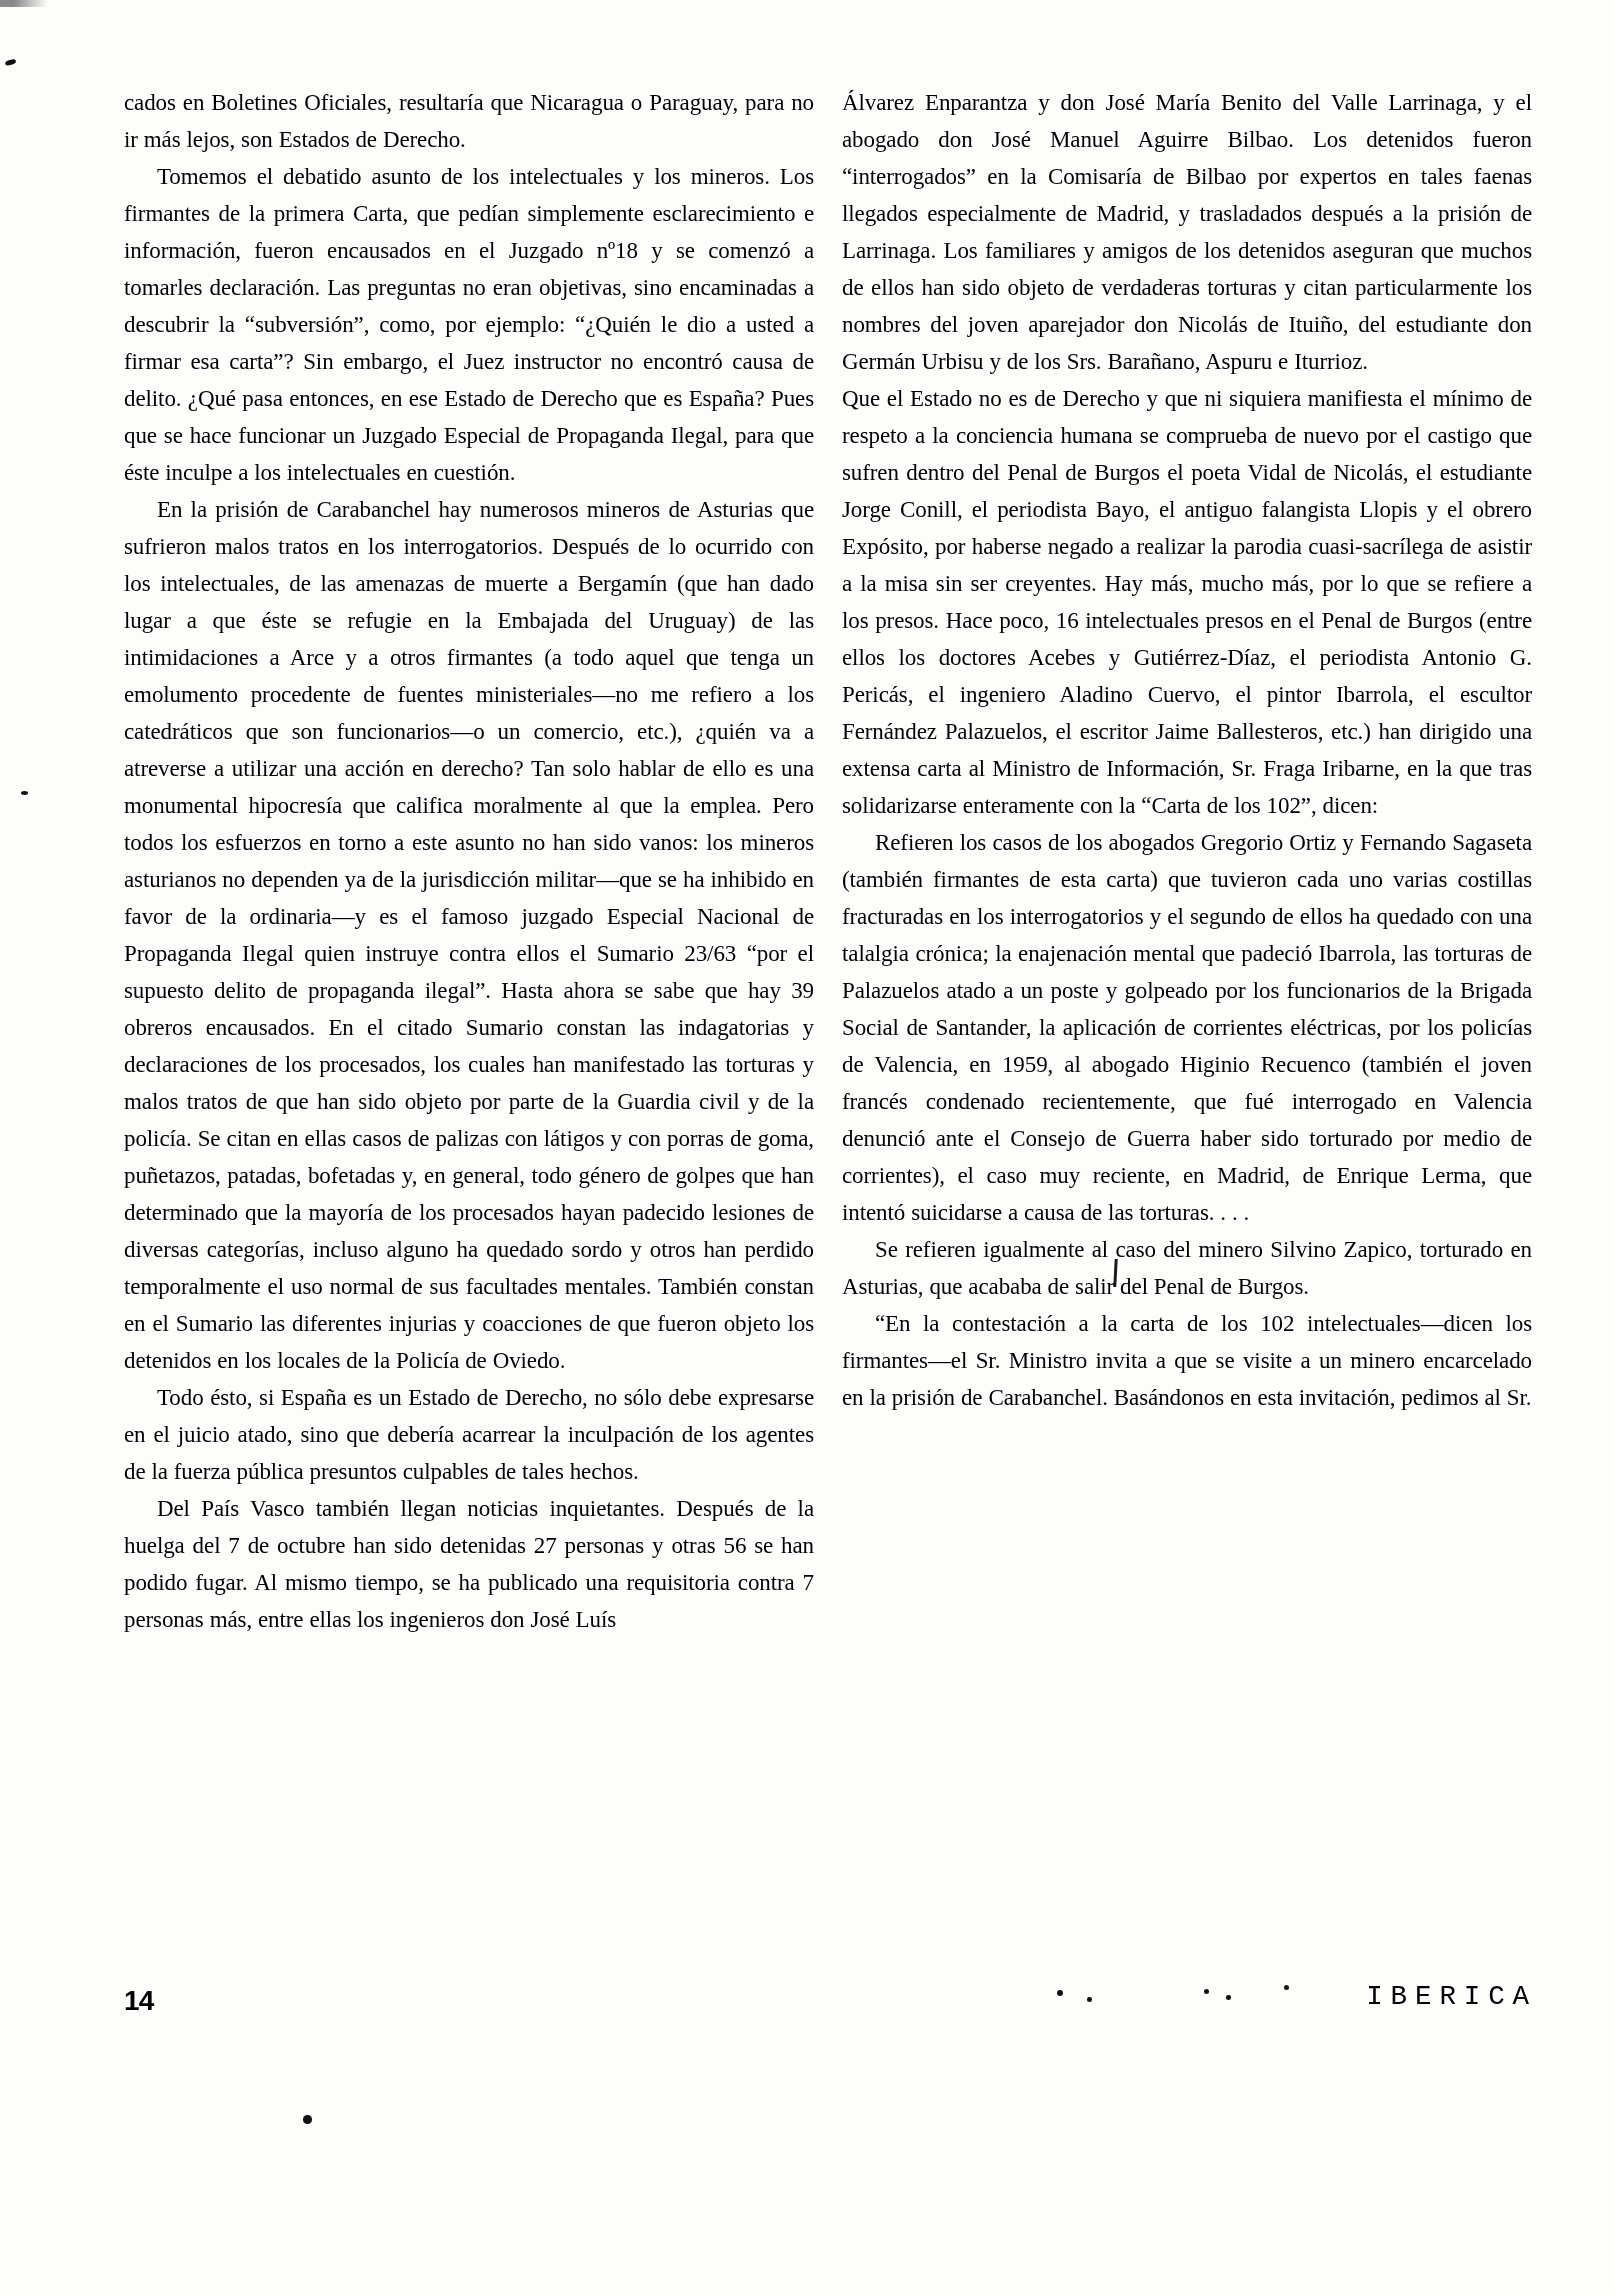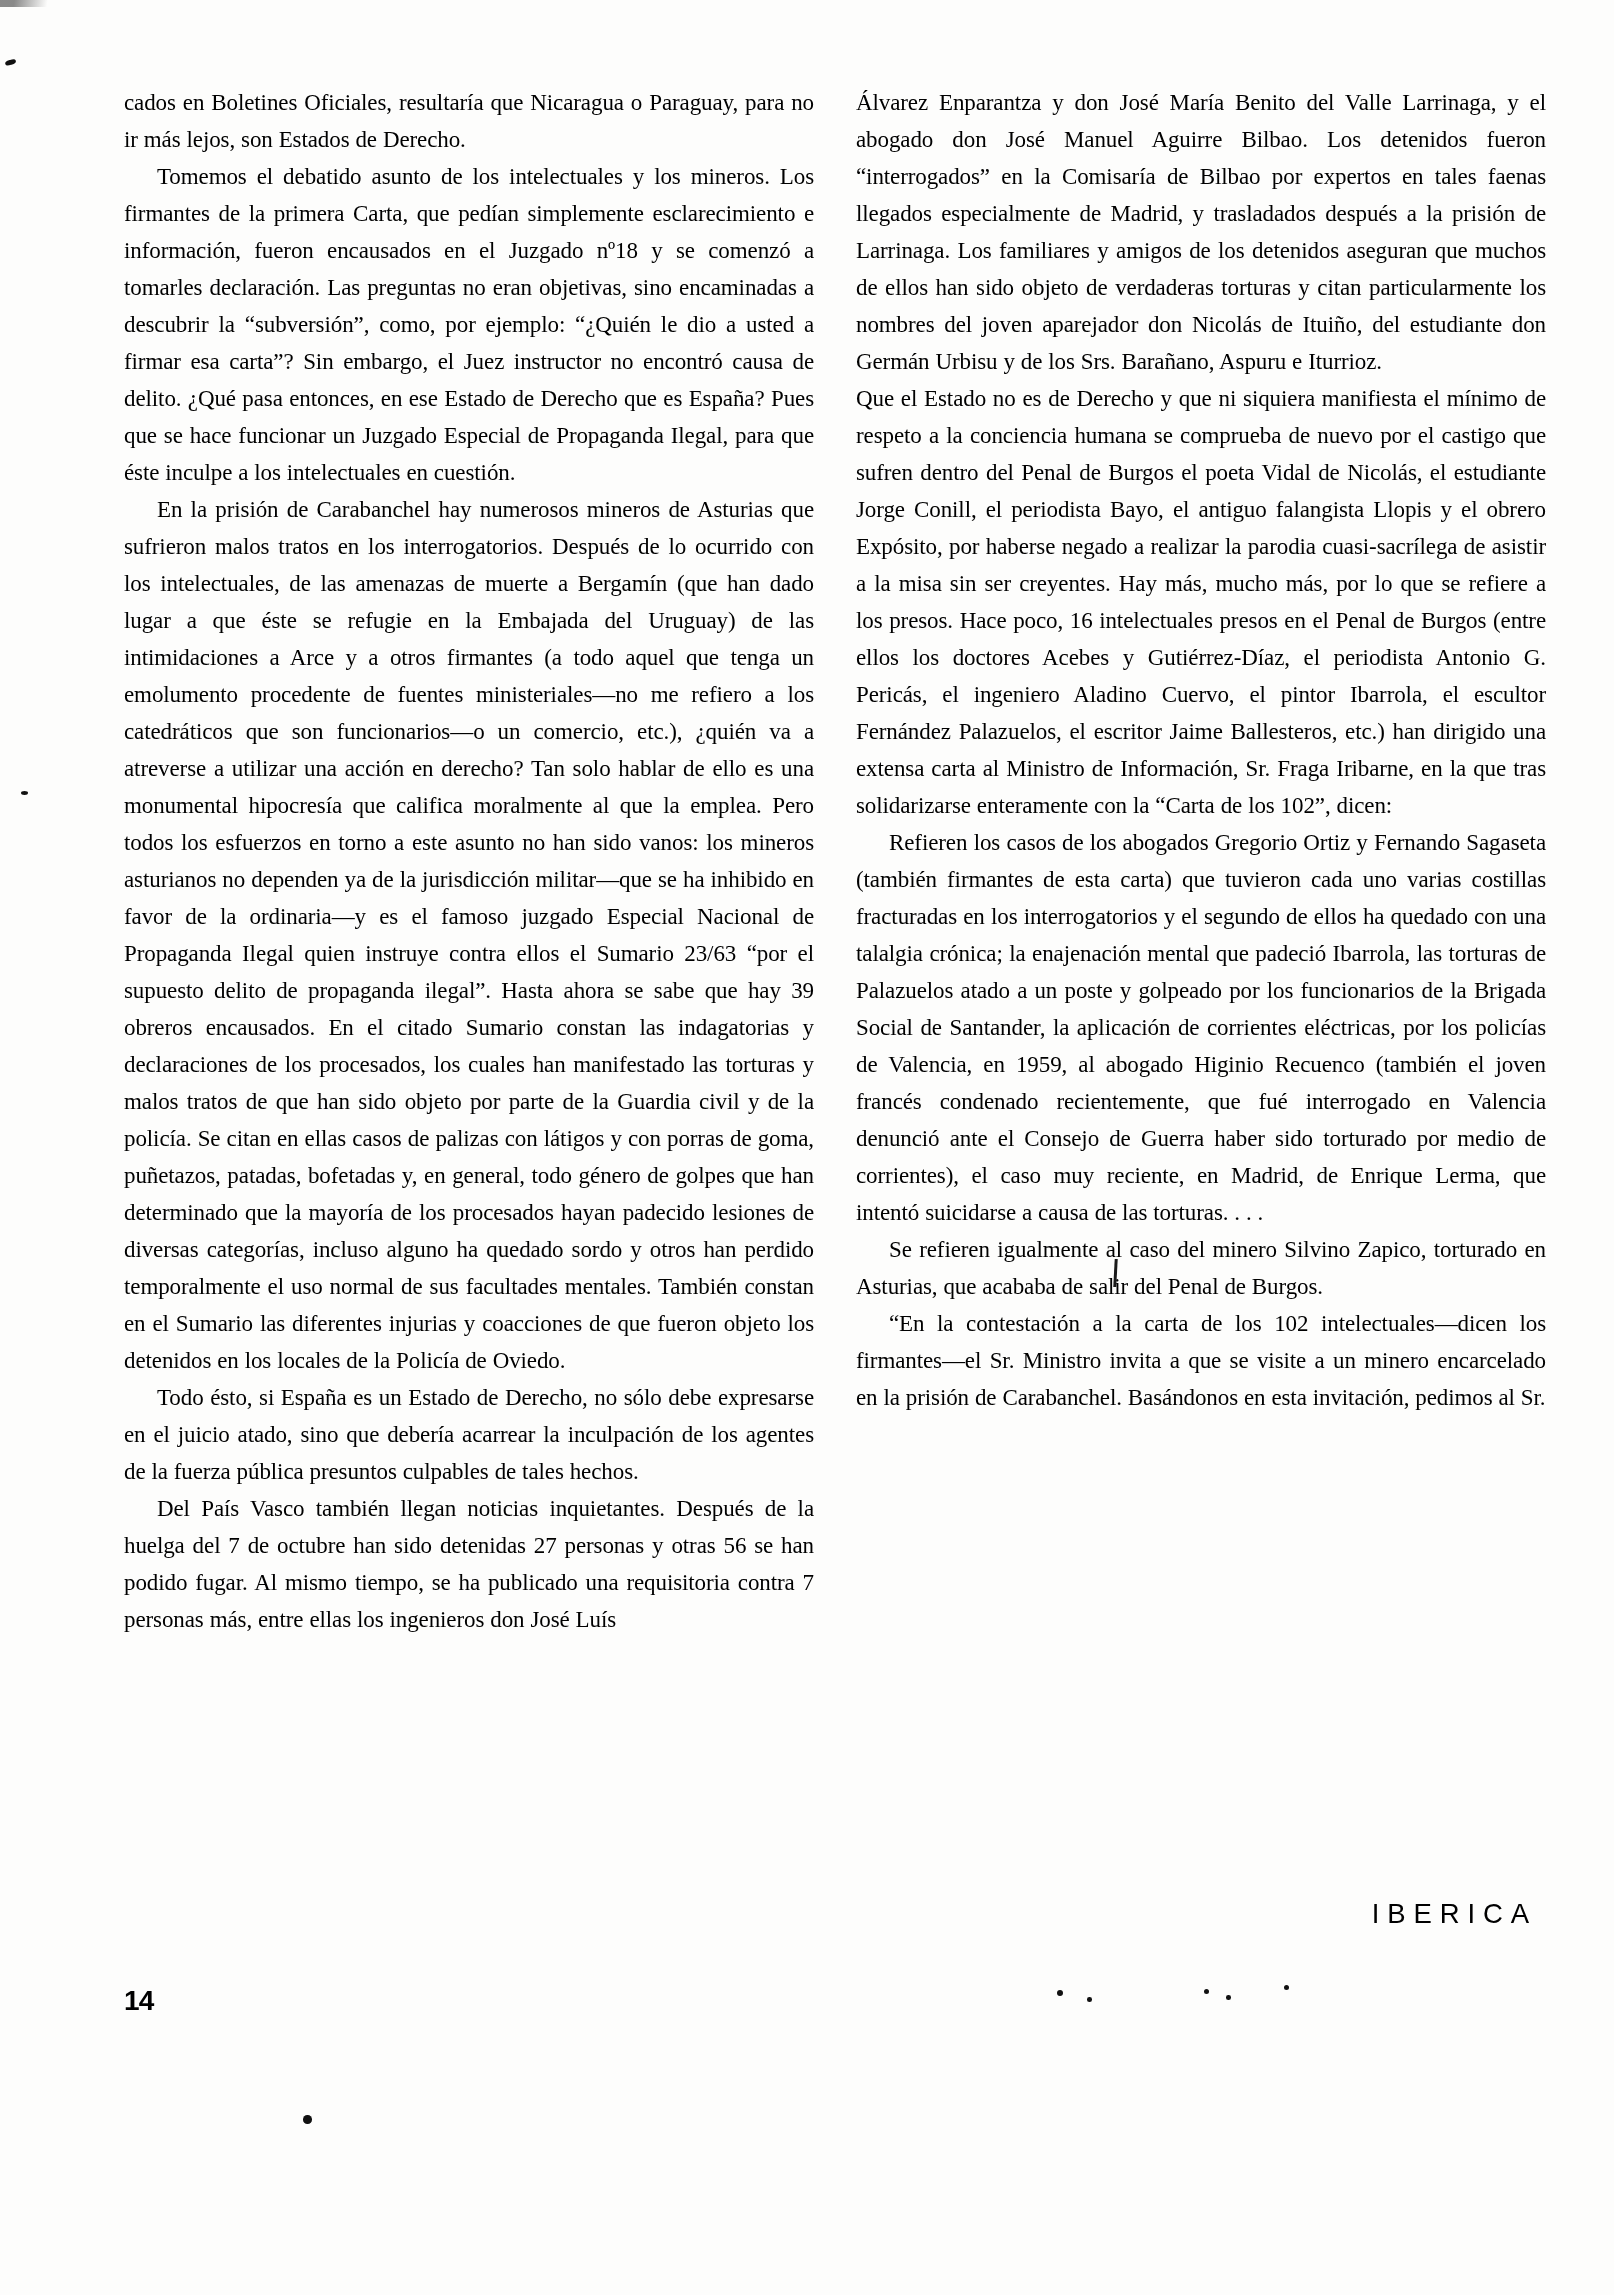--- a/index.html
+++ b/index.html
@@ -22,21 +22,21 @@
     background: #fdfdfc;
   }
 
   
   .columns {
     position: absolute;
     left: 124px;
     top: 84px;
     width: 1412px;
     display: flex;
-    gap: 42px;
+    gap: 28px;
   }
   .col {
     width: 690px;
     flex: 0 0 690px;
   }
 
   .col p {
     margin: 0;
     font-size: 23px;
     line-height: 37px;
@@ -72,24 +72,24 @@
     left: 124px;
     top: 1985px;
     font-size: 28px;
     font-weight: bold;
     font-family: "Liberation Sans", "DejaVu Sans", sans-serif;
     letter-spacing: -0.7px;
   }
   .masthead {
     position: absolute;
     right: 77px;
-    top: 1898px;
+    top: 1981px;
     font-size: 27.5px;
     letter-spacing: 7.9px;
-    font-family: Liberation Sans, sans-serif;
+    font-family: Liberation Mono, monospace;
   }
 
   
   .speck {
     position: absolute;
     background: #111;
     border-radius: 50%;
   }
   .speck-a { left: 5.2px;  top: 60px;  width: 10.5px; height: 4.6px;  transform: rotate(-18deg); }
   .speck-b { left: 21px; top: 791px; width: 7.2px; height: 3.9px; }

